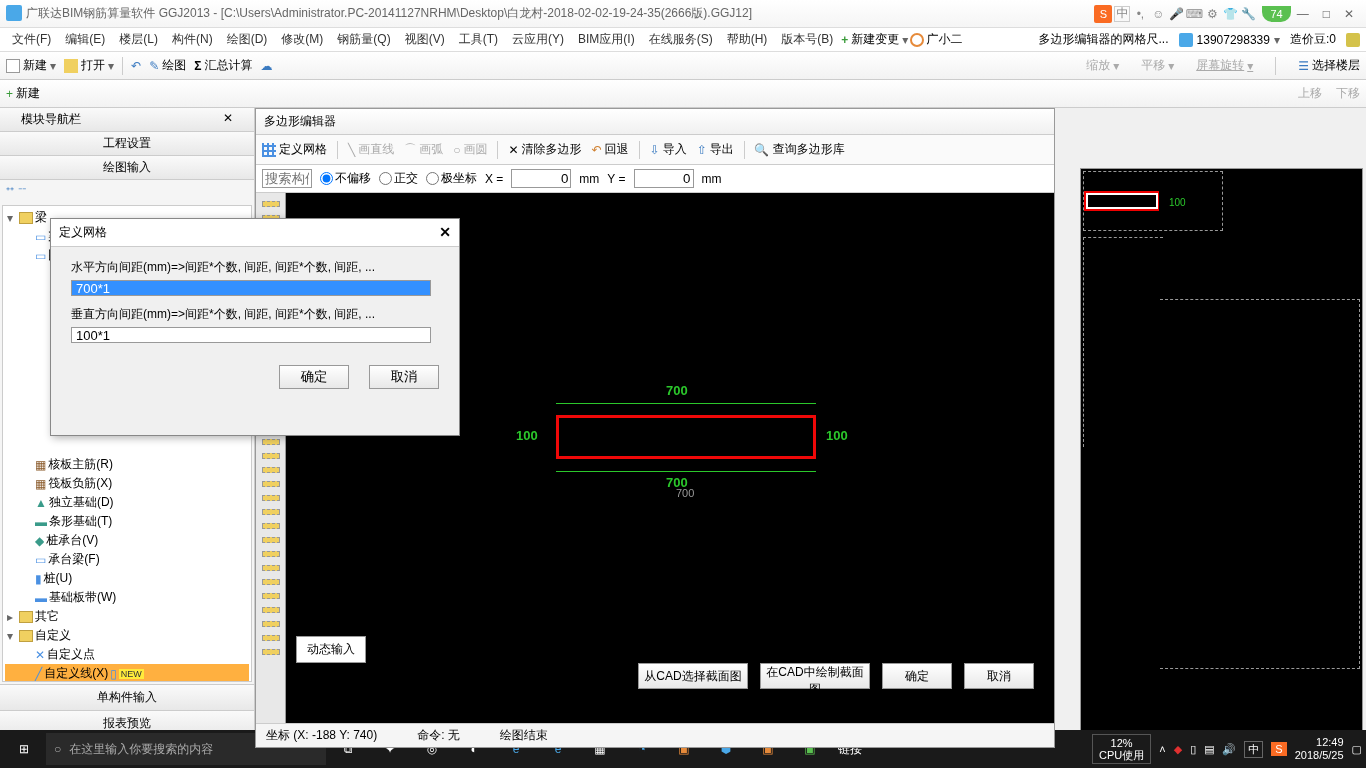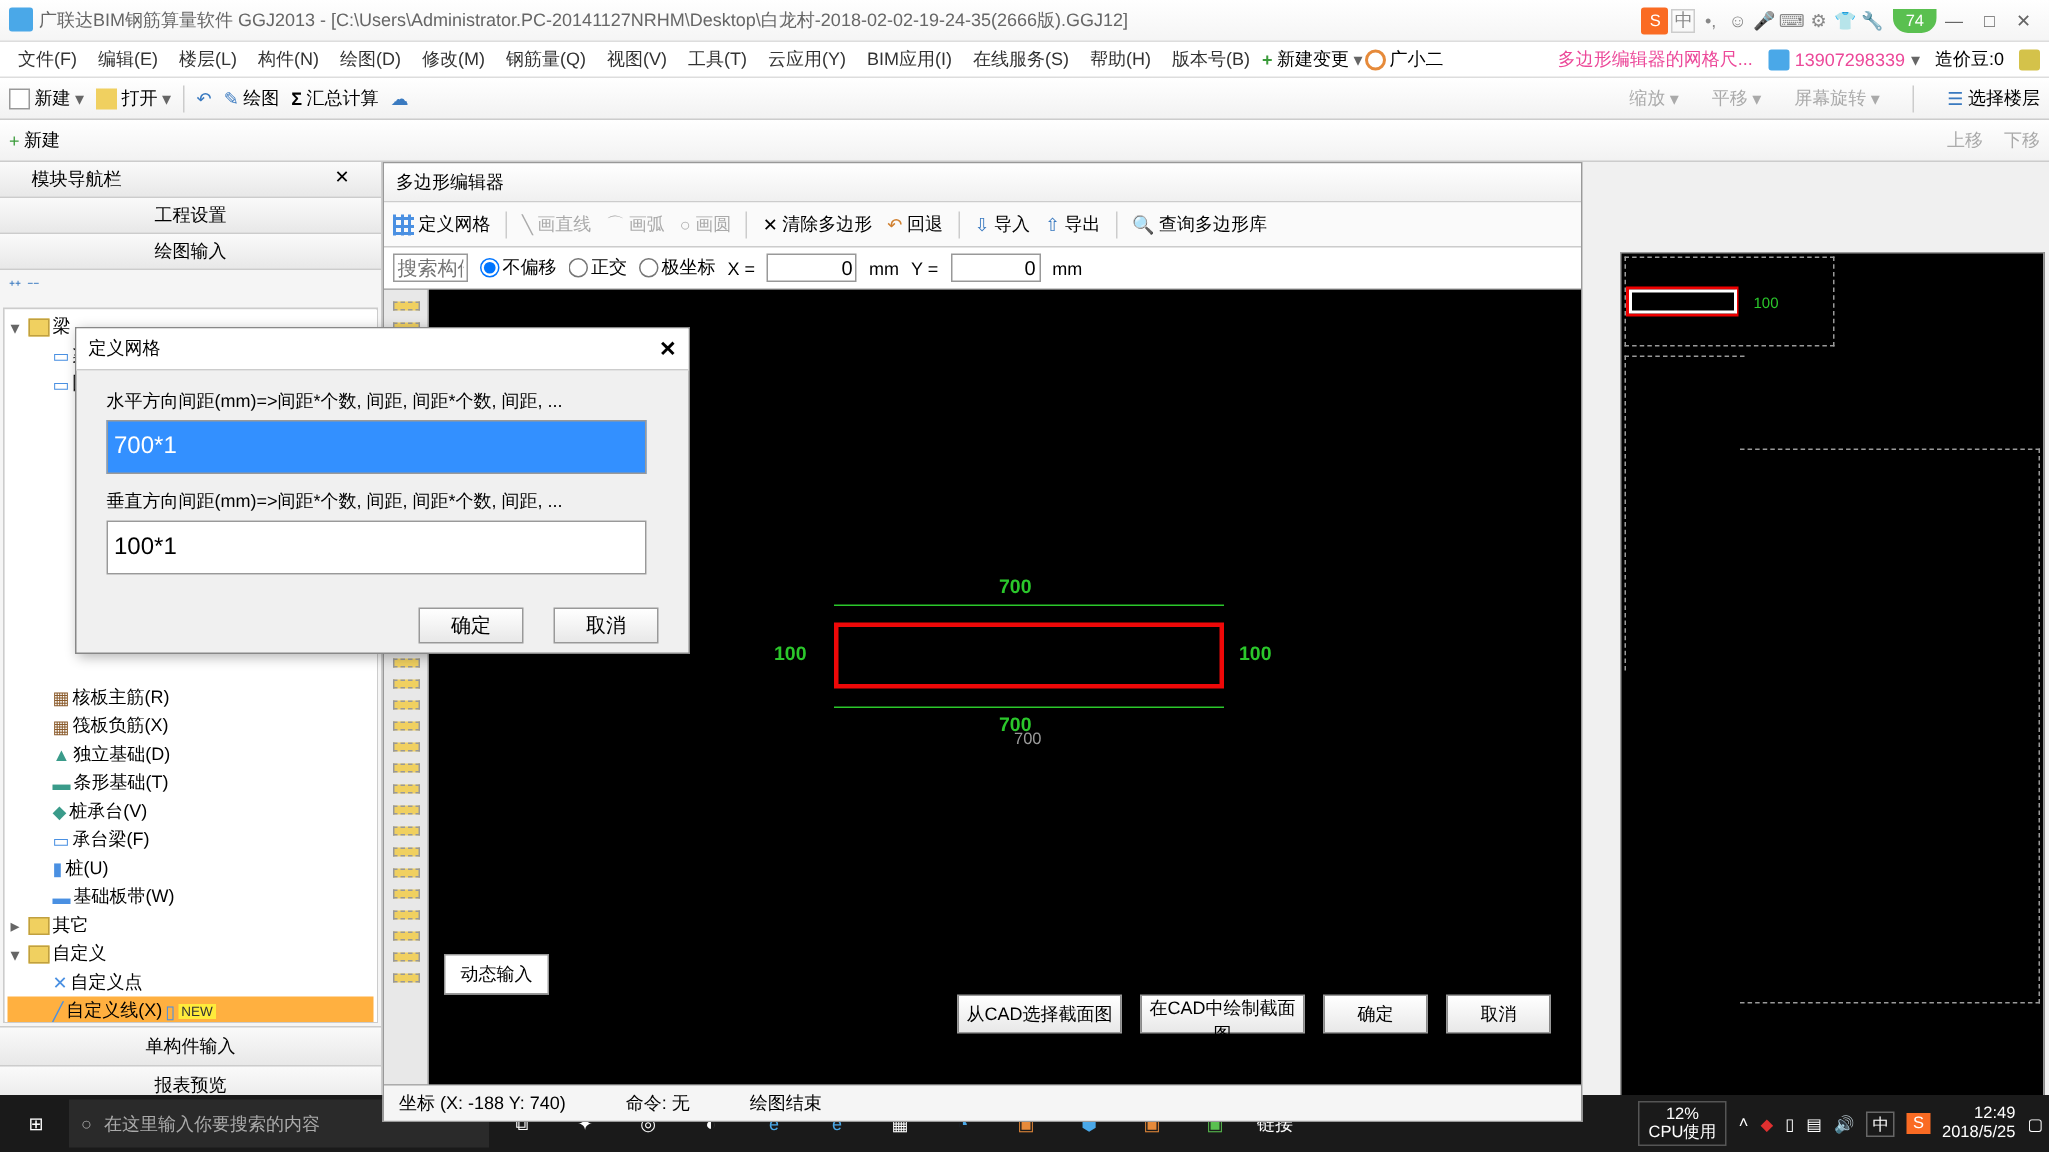--- a/index.html
+++ b/index.html
@@ -18,21 +18,21 @@
 .win-ctrl { display: flex; gap: 14px; color: #666; padding-right: 6px; }
 .win-ctrl span { cursor: pointer; }
 
 
 .menubar { height: 24px; background: #fff; display: flex; align-items: center; padding: 0 6px; gap: 2px; border-bottom: 1px solid #ddd; }
 .menubar .menu { padding: 2px 6px; color: #333; cursor: pointer; }
 .menubar .right-area { margin-left: auto; display: flex; gap: 10px; align-items: center; }
 .menubar .new-btn { display: flex; align-items: center; gap: 3px; }
 .green-plus { color: #3a9b3a; font-weight: bold; }
 .user-icon { width: 14px; height: 14px; border-radius: 50%; border: 2px solid #e68a3a; }
-.link-blue { color: #ec4899; cursor: pointer; }
+.link-blue { color: #000000; cursor: pointer; }
 .price-icon { width: 14px; height: 14px; background: #4aa8e8; border-radius: 2px; display: inline-block; }
 .notif-icon { width: 14px; height: 14px; background: #d4c24a; border-radius: 2px; display: inline-block; }
 
 
 .toolbar { height: 28px; background: linear-gradient(#fff,#f2f2f2); display: flex; align-items: center; padding: 0 6px; gap: 8px; border-bottom: 1px solid #ccc; }
 .toolbar .sep { width: 1px; height: 18px; background: #ccc; }
 .tb-btn { display: flex; align-items: center; gap: 3px; cursor: pointer; }
 .tb-icon { width: 14px; height: 14px; }
 .tb-icon.new { background: #fff; border: 1px solid #999; }
 .tb-icon.open { background: #f0d060; }
@@ -96,21 +96,21 @@
 .preview-rect-white { position: absolute; width: 72px; height: 16px; border: 2px solid #fff; left: 5px; top: 24px; }
 .preview-dims { color: #2bc72b; font-size: 10px; position: absolute; }
 .preview-dash { position: absolute; border: 1px dashed #999; }
 
 
 .dialog { position: absolute; left: 50px; top: 218px; width: 410px; height: 218px; background: #f0f0f0; border: 1px solid #888; z-index: 20; box-shadow: 2px 2px 8px rgba(0,0,0,0.3); }
 .dialog-title { background: #fff; padding: 5px 8px; display: flex; justify-content: space-between; border-bottom: 1px solid #ccc; }
 .dialog-title .x { font-size: 14px; cursor: pointer; font-weight: bold; }
 .dialog-body { padding: 12px 20px; }
 .dialog-body .lbl { font-size: 12px; margin-bottom: 4px; }
-.dialog-body input { width: 360px; height: 36px; border: 1px solid #999; padding: 2px 4px; font-size: 16px; margin-bottom: 10px; }
+.dialog-body input { width: 360px; height: 16px; border: 1px solid #999; padding: 2px 4px; font-size: 13px; margin-bottom: 10px; }
 .dialog-body input.sel { background: #3390ff; color: #fff; }
 .dialog-btns { display: flex; gap: 20px; justify-content: flex-end; padding: 0 20px; }
 .dialog-btns button { width: 70px; height: 24px; background: linear-gradient(#fff,#e8e8e8); border: 1px solid #999; cursor: pointer; }
 
 
 .statusbar { height: 22px; background: #f0f0f0; border-top: 1px solid #ccc; display: flex; align-items: center; padding: 0 10px; gap: 20px; }
 .statusbar .right { margin-left: auto; }
 
 
 .taskbar { height: 38px; background: #1a1a1a; display: flex; align-items: center; padding: 0 4px; gap: 2px; color: #fff; position: absolute; bottom: 0; width: 100%; }
@@ -200,21 +200,21 @@
       <span>绘图</span>
     </span>
   <span class="tb-btn">
       <span style="font-weight:bold;">Σ</span>
       <span>汇总计算</span>
     </span>
   <span class="tb-btn" style="color:#3a7ac0;">☁</span>
   <div class="tb-right">
     <span class="tb-btn" style="color:#aaa;"><span>缩放</span>▾</span>
     <span class="tb-btn" style="color:#aaa;"><span>平移</span>▾</span>
-    <span class="tb-btn" style="color:#aaa;"><span>屏幕旋转</span>▾</span>
+    <span class="tb-btn" style="color:#aaa;text-decoration:underline;"><span>屏幕旋转</span>▾</span>
     <span class="sep"></span>
     <span class="tb-btn">
         <span style="color:#3a7ac0;">☰</span>
         <span>选择楼层</span>
       </span>
   </div>
 </div>
 
 <div class="sub-toolbar">
   <span class="tb-btn">

